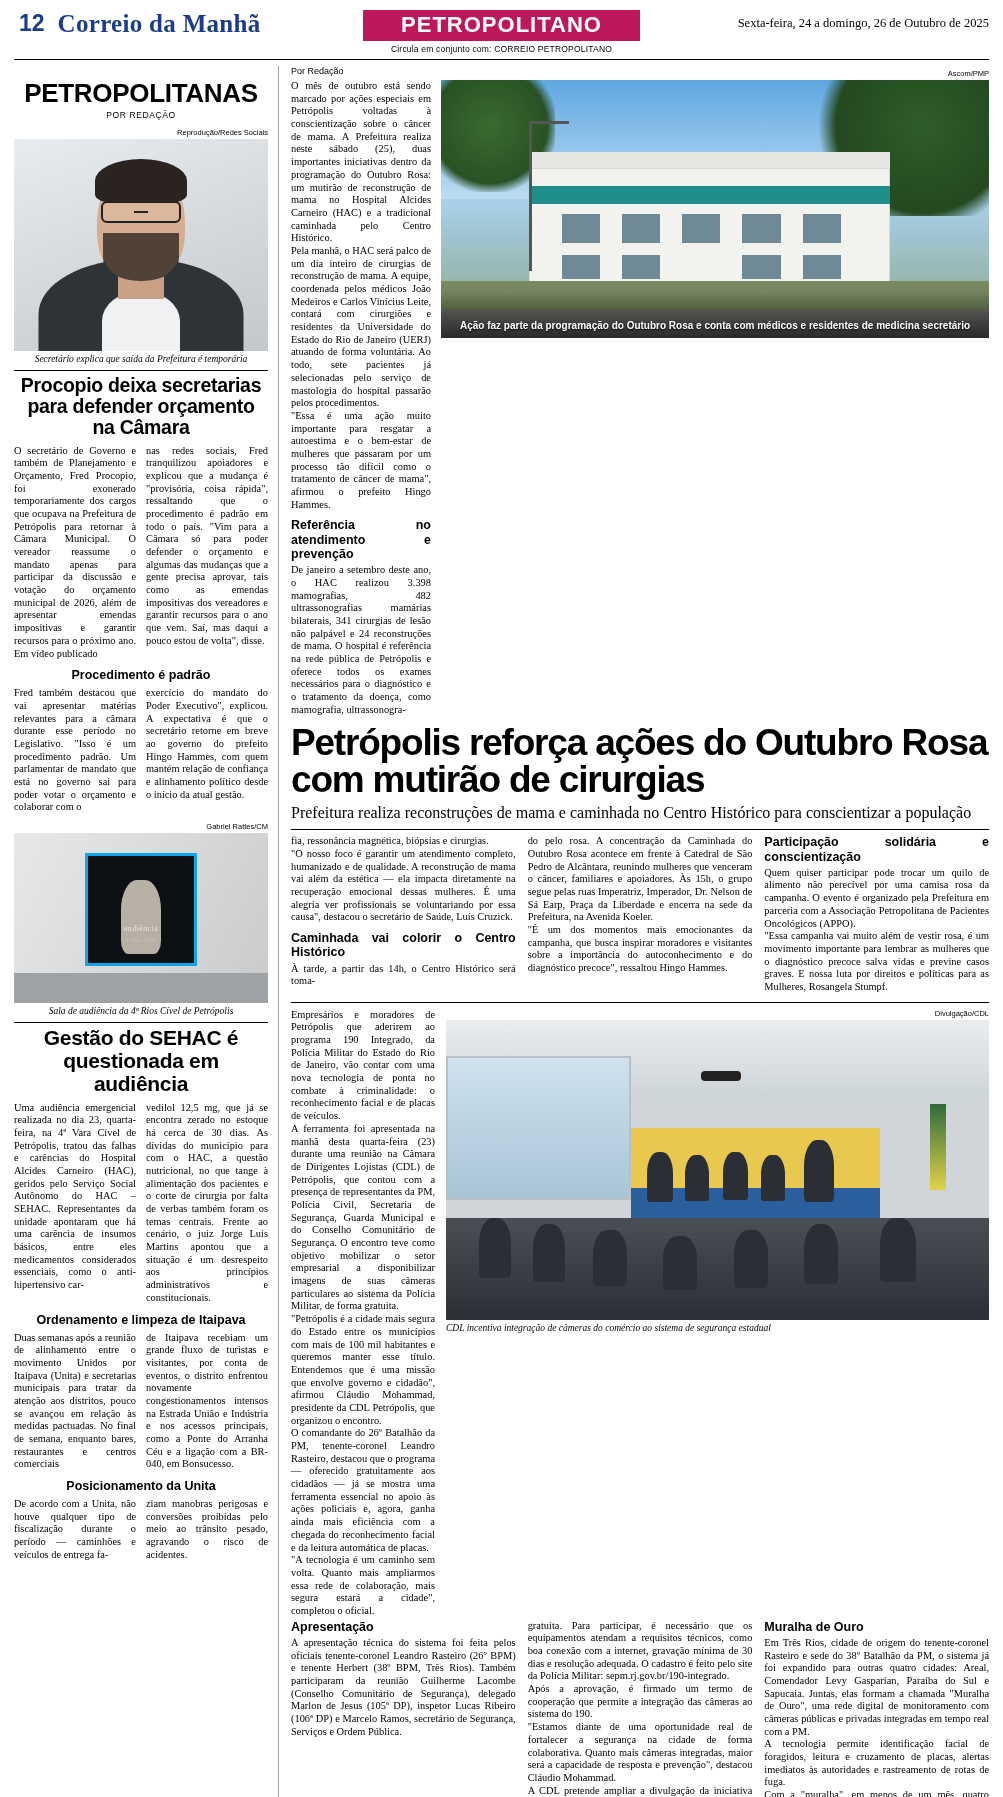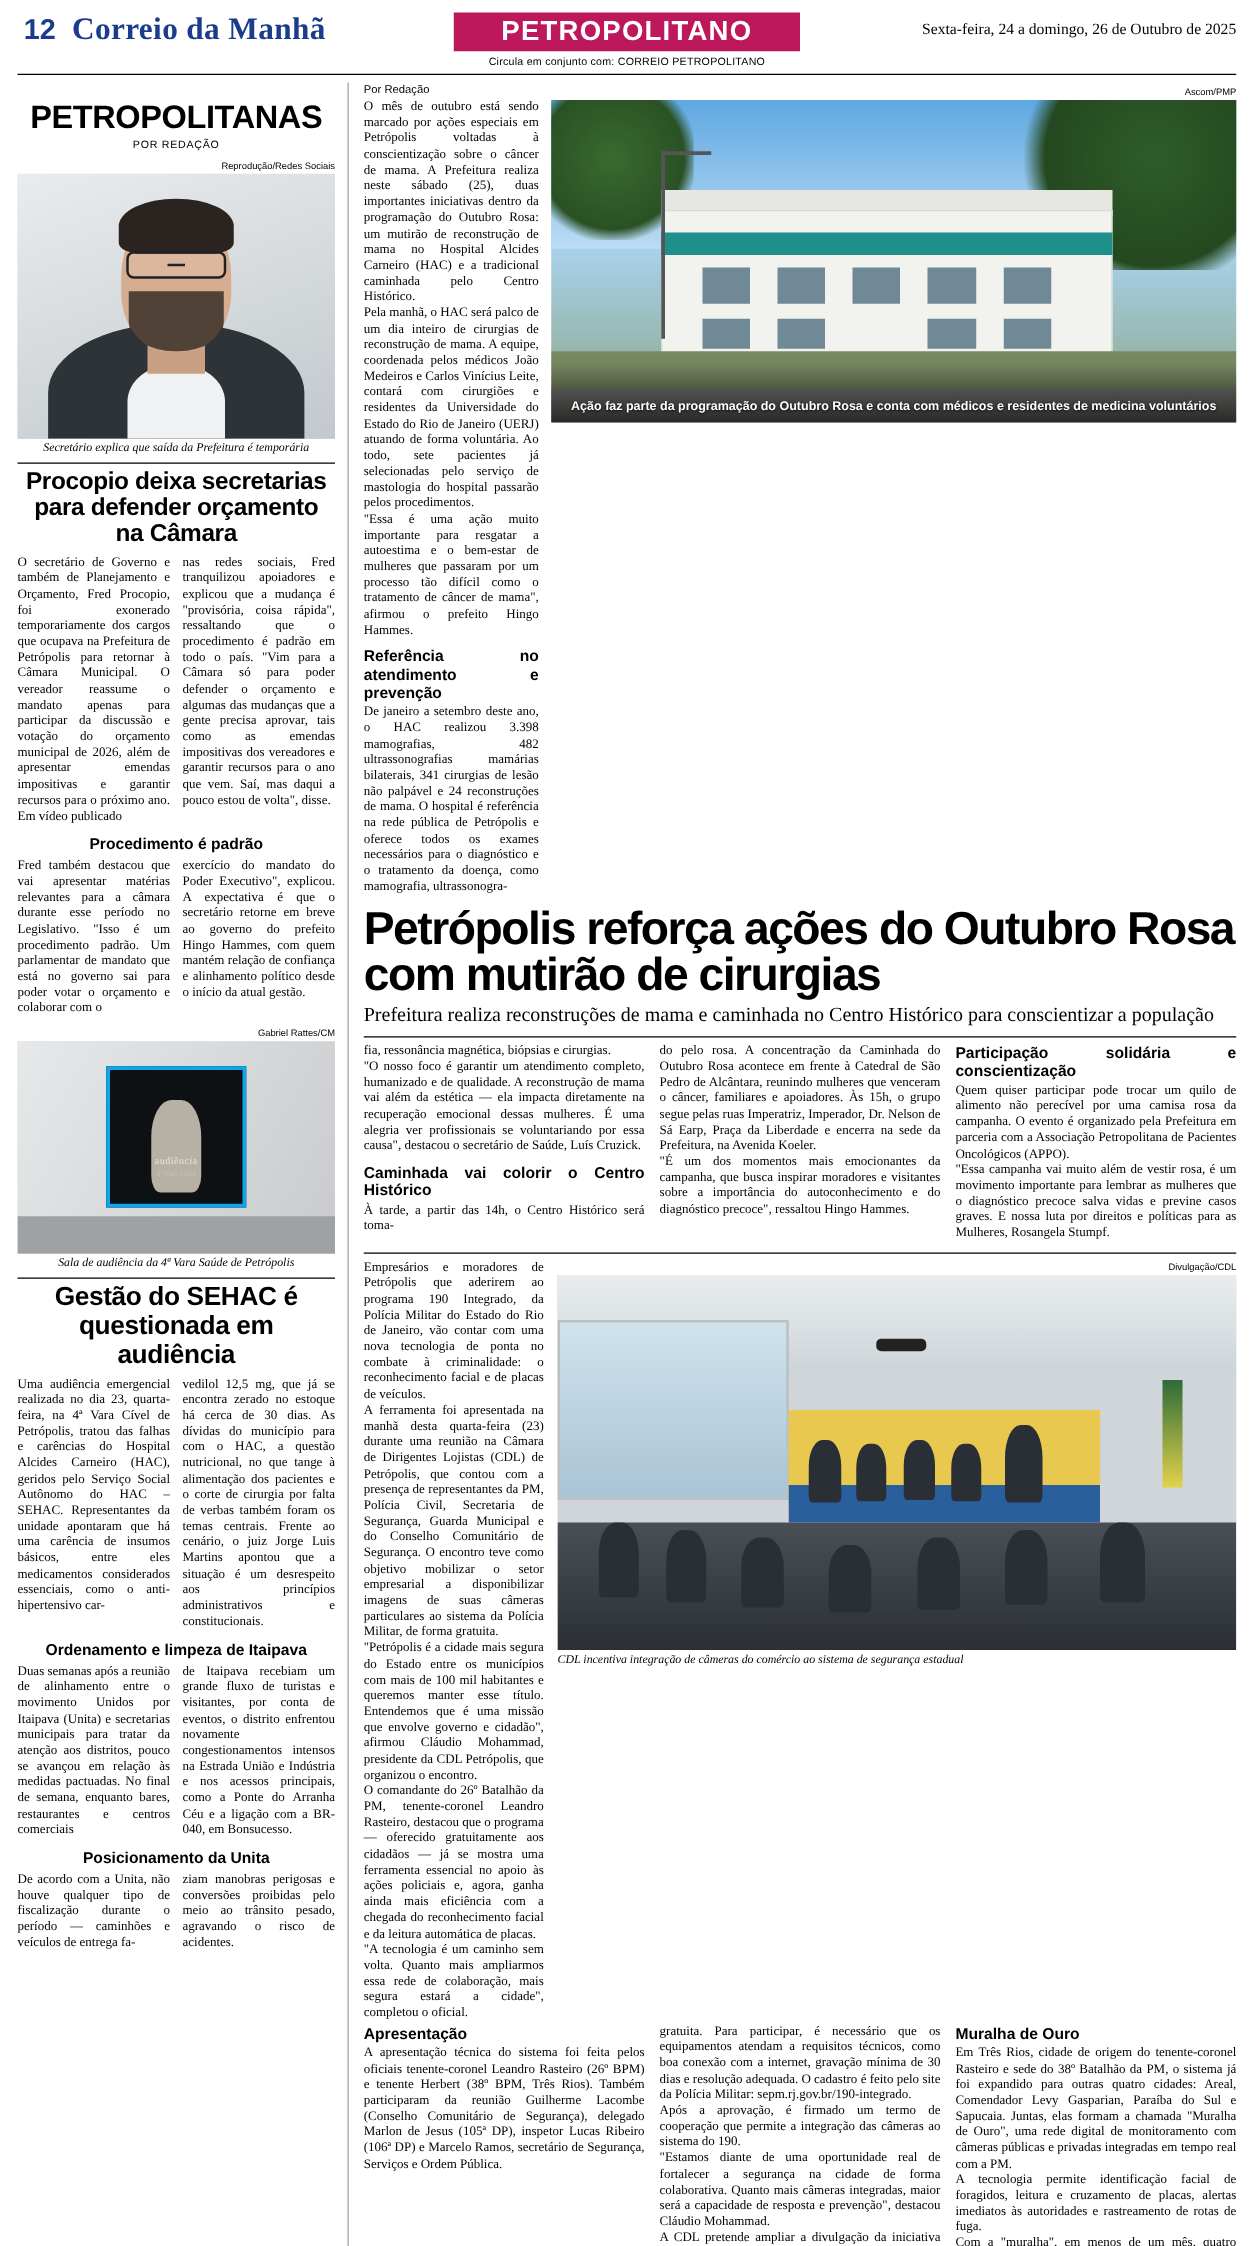--- a/index.html
+++ b/index.html
@@ -259,21 +259,21 @@
       <div class="credit">Gabriel Rattes/CM</div>
       <div class="ph ph3">
         <div class="wall2"></div>
         <div class="frame">
           <div class="fig"></div>
           <div class="txt1">audiência</div>
           <div class="txt2">4ª Vara    Cível</div>
         </div>
         <div class="floor"></div>
       </div>
-      <div class="cap">Sala de audiência da 4ª Vara Saúde de Petrópolis</div>
+      <div class="cap">Sala de audiência da 4ª Rios Cível de Petrópolis</div>
       <div class="rule"></div>
       <div class="l-head big">Gestão do SEHAC é questionada em audiência</div>
       <div class="two-col bodytext">
         <p class="first">Uma audiência emergencial realizada no dia 23, quarta-feira, na 4ª Vara Cível de Petrópolis, tratou das falhas e carências do Hospital Alcides Carneiro (HAC), geridos pelo Serviço Social Autônomo do HAC – SEHAC. Representantes da unidade apontaram que há uma carência de insumos básicos, entre eles medicamentos considerados essenciais, como o anti-hipertensivo car-</p>
         <p class="first">vedilol 12,5 mg, que já se encontra zerado no estoque há cerca de 30 dias. As dívidas do município para com o HAC, a questão nutricional, no que tange à alimentação dos pacientes e o corte de cirurgia por falta de verbas também foram os temas centrais. Frente ao cenário, o juiz Jorge Luis Martins apontou que a situação é um desrespeito aos princípios administrativos e constitucionais.</p>
       </div>
       <div class="sub-head">Ordenamento e limpeza de Itaipava</div>
       <div class="two-col bodytext">
         <p class="first">Duas semanas após a reunião de alinhamento entre o movimento Unidos por Itaipava (Unita) e secretarias municipais para tratar da atenção aos distritos, pouco se avançou em relação às medidas pactuadas. No final de semana, enquanto bares, restaurantes e centros comerciais</p>
         <p class="first">de Itaipava recebiam um grande fluxo de turistas e visitantes, por conta de eventos, o distrito enfrentou novamente congestionamentos intensos na Estrada União e Indústria e nos acessos principais, como a Ponte do Arranha Céu e a ligação com a BR-040, em Bonsucesso.</p>
@@ -315,21 +315,21 @@
             <div class="win" style="left:66%; top:52%; width:7%; height:11%;"></div>
             <div class="win" style="left:22%; top:68%; width:7%; height:9%;"></div>
             <div class="win" style="left:33%; top:68%; width:7%; height:9%;"></div>
             <div class="win" style="left:55%; top:68%; width:7%; height:9%;"></div>
             <div class="win" style="left:66%; top:68%; width:7%; height:9%;"></div>
             <div class="ground"></div>
             <div class="road"></div>
             <div class="lamp"></div>
             <div class="lamparm"></div>
             <div class="capbar"></div>
-            <div class="photo-caption-overlay">Ação faz parte da programação do Outubro Rosa e conta com médicos e residentes de medicina voluntários</div>
+            <div class="photo-caption-overlay">Ação faz parte da programação do Outubro Rosa e conta com médicos e residentes de medicina secretário</div>
           </div>
         </div>
       </div>
 
       <div class="headline-main">Petrópolis reforça ações do Outubro Rosa com mutirão de cirurgias</div>
       <div class="subhead-main">Prefeitura realiza reconstruções de mama e caminhada no Centro Histórico para conscientizar a população</div>
       <div class="thin-div"></div>
 
       <div style="display:flex; gap:12px;">
         <div style="flex:1" class="bodytext">

